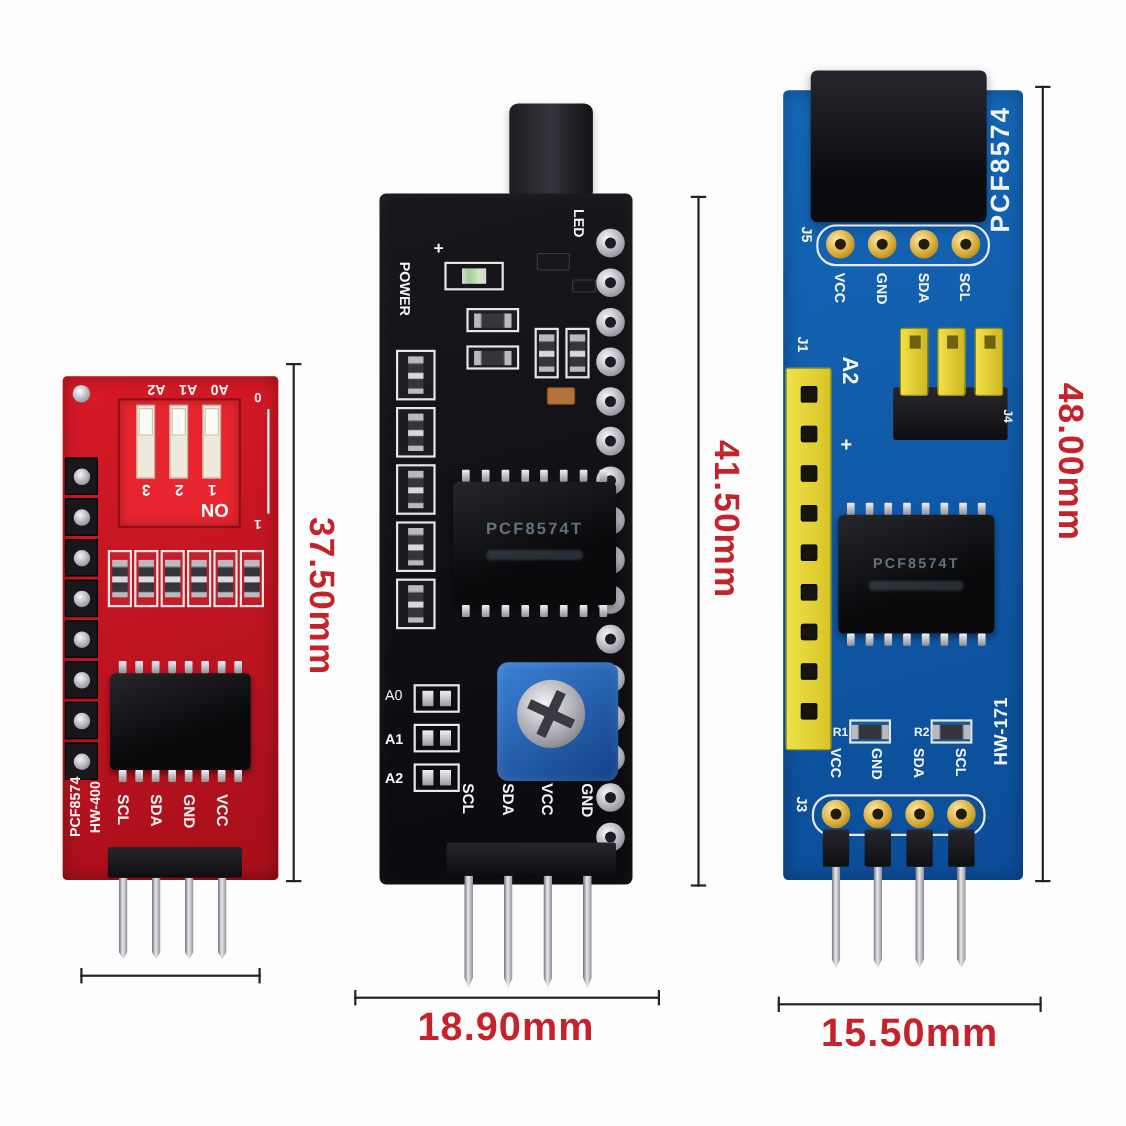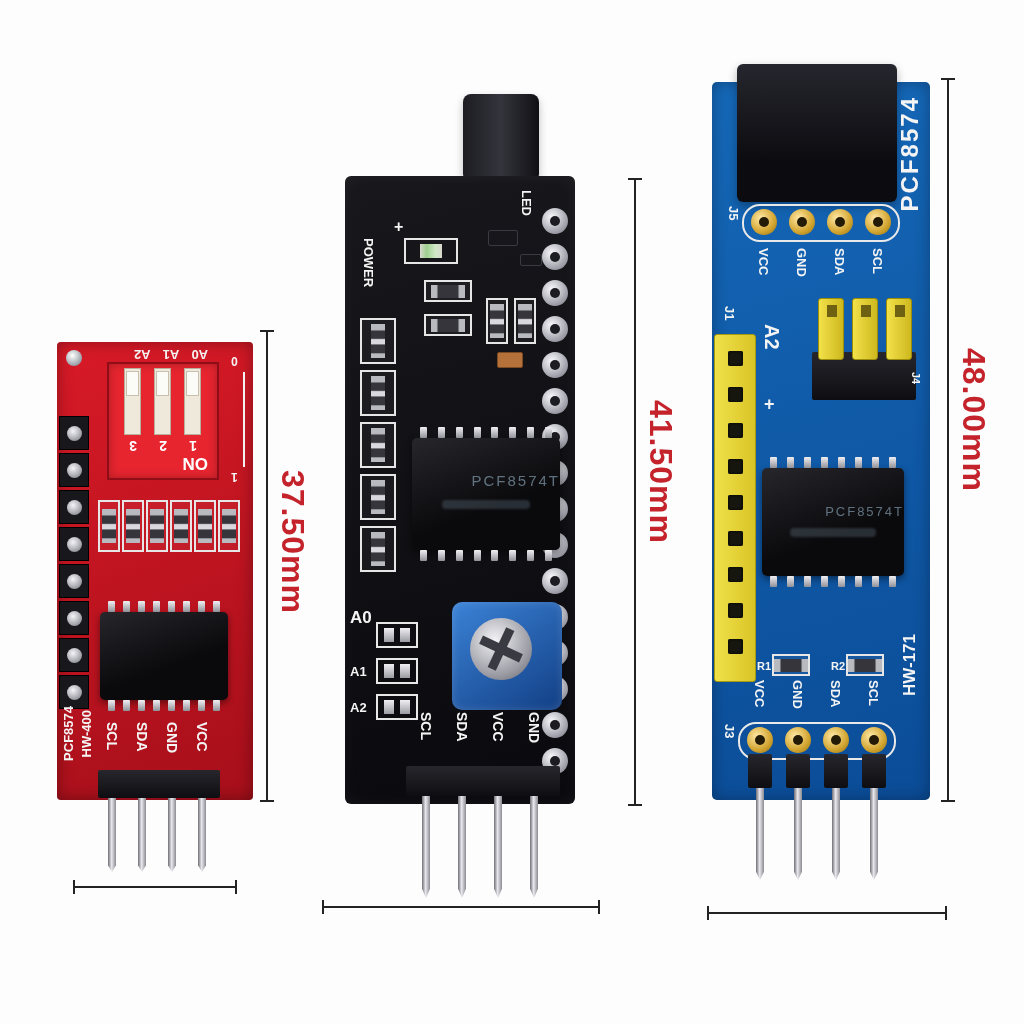--- a/index.html
+++ b/index.html
@@ -31,21 +31,21 @@
   .hcell::after{content:"";position:absolute;left:7px;top:9px;width:15px;height:15px;border-radius:50%;
     background:radial-gradient(circle at 40% 35%,#f5f5f8,#9a9aa2 70%,#6b6b72)}
   .rrow{display:flex;gap:2px}
   .rbox{border:2px solid #e6e6e6;display:flex;align-items:center;justify-content:center;background:rgba(255,255,255,.04)}
   .rbody-v{width:14px;height:34px;background:linear-gradient(180deg,#b9b9c0 0 16%,#35353b 22% 42%,#d8d8de 46% 58%,#35353b 62% 84%,#b9b9c0 88% 100%)}
   .rbody-h{width:34px;height:13px;background:linear-gradient(90deg,#b9b9c0 0 16%,#35353b 22% 78%,#b9b9c0 84% 100%)}
   .ic{background:linear-gradient(160deg,#26262b,#0a0a0d 60%);border-radius:5px;box-shadow:0 3px 7px rgba(0,0,0,.45)}
   .legs{position:absolute;left:8px;right:8px;display:flex;justify-content:space-between}
   .legs.top{top:-11px}.legs.bot{bottom:-11px}
   .leg{width:7px;height:11px;background:linear-gradient(180deg,#f0f0f4,#909098);border-radius:1px}
-  .chiptext{position:absolute;left:0;right:0;text-align:right;color:rgba(150,178,198,.6);letter-spacing:2px;font-weight:normal}
+  .chiptext{position:absolute;left:0;right:0;text-align:center;color:rgba(150,178,198,.6);letter-spacing:2px;font-weight:bold}
   .chip-smudge{position:absolute;left:20%;right:20%;height:9px;background:rgba(150,178,198,.22);border-radius:4px;filter:blur(1px)}
   .pinbase{background:linear-gradient(180deg,#26262c,#0e0e12);border-radius:2px}
   .pin{width:8px;background:linear-gradient(90deg,#6e6e74,#e8e8ee 45%,#8a8a90);clip-path:polygon(0 0,100% 0,100% 91%,50% 100%,0 91%)}
   .spadcol{display:flex;flex-direction:column;gap:10px}
   .spad{width:26px;height:26px;border-radius:50%;position:relative;
     background:radial-gradient(circle at 38% 35%,#fafafc,#a8a8b2 60%,#73737c)}
   .spad::after{content:"";position:absolute;left:8px;top:8px;width:10px;height:10px;border-radius:50%;background:#1c1c22}
   .gpad{width:26px;height:26px;border-radius:50%;position:absolute;
     background:radial-gradient(circle at 38% 35%,#ffe9a5,#d2a42f 60%,#8d6c12)}
   .gpad::after{content:"";position:absolute;left:8px;top:8px;width:10px;height:10px;border-radius:50%;background:#241b06}
@@ -273,21 +273,21 @@
       <div class="chip-smudge" style="top:62px"></div>
     </div>
 
     <div class="abs pot" style="left:107px;top:426px;width:110px;height:108px">
       <div class="screw">
           <div class="s1"></div>
           <div class="s2"></div>
         </div>
     </div>
 
-    <div class="abs silk" style="left:5px;top:432px;font-size:17px;font-weight:bold">A0</div>
+    <div class="abs silk" style="left:5px;top:448px;font-size:13px;font-weight:normal">A0</div>
     <div class="abs padbox" style="left:31px;top:446px;width:42px;height:26px">
         <div class="padpin"></div>
         <div class="padpin"></div>
       </div>
     <div class="abs silk" style="left:5px;top:488px;font-size:13px;font-weight:bold">A1</div>
     <div class="abs padbox" style="left:31px;top:482px;width:42px;height:26px">
         <div class="padpin"></div>
         <div class="padpin"></div>
       </div>
     <div class="abs silk" style="left:5px;top:524px;font-size:13px;font-weight:bold">A2</div>
@@ -404,18 +404,20 @@
     <div class="abs pin" style="left:158px;top:706px;height:92px"></div>
   </div>
 
   <div class="abs dvl" style="left:266px;top:330px;height:472px"></div>
   <div class="abs vtext dimtext dimv" style="left:274px;top:470px">37.50mm</div>
   <div class="abs dhl" style="left:73px;top:886px;width:164px"></div>
 
   <div class="abs dvl" style="left:634px;top:178px;height:628px"></div>
   <div class="abs vtext dimtext dimv" style="left:642px;top:400px">41.50mm</div>
   <div class="abs dhl" style="left:322px;top:906px;width:278px"></div>
+  <div class="abs dimtext dimh" style="left:340px;top:912px;width:240px">18.90mm</div>
 
   <div class="abs dvl" style="left:947px;top:78px;height:724px"></div>
   <div class="abs vtext dimtext dimv" style="left:955px;top:348px">48.00mm</div>
   <div class="abs dhl" style="left:707px;top:912px;width:240px"></div>
+  <div class="abs dimtext dimh" style="left:707px;top:918px;width:240px">15.50mm</div>
 
 </div>
 
 </body></html>

